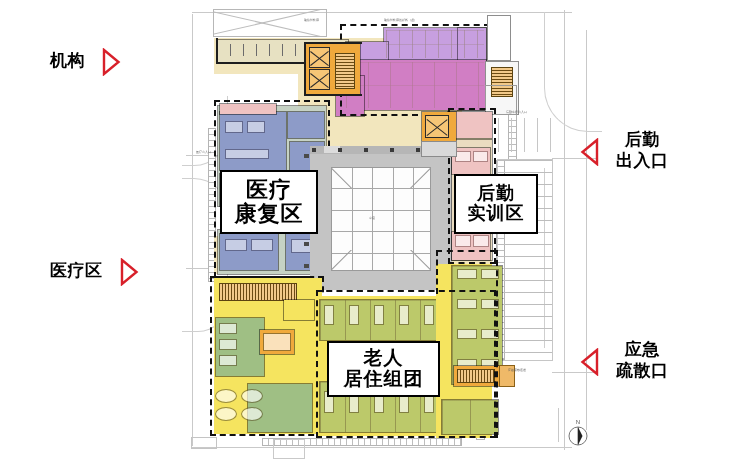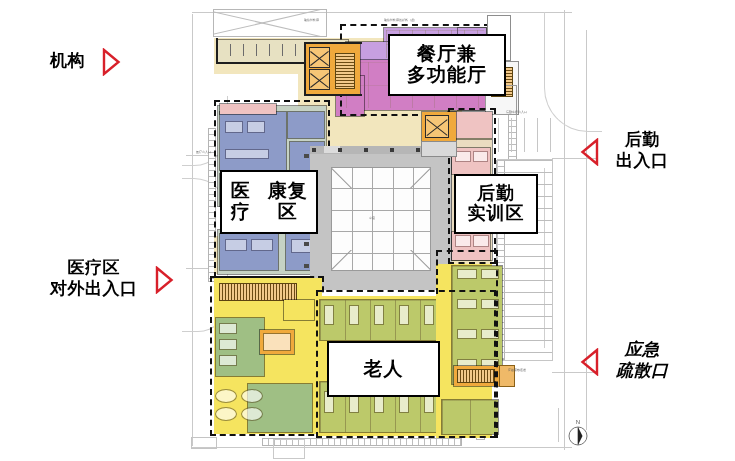--- a/index.html
+++ b/index.html
@@ -399,37 +399,34 @@
   <div class="pl" style="left:6px; top:438px; width:24px; height:10px; outline:1px solid #c4c4c4;"></div>
   <div class="pl" style="left:88px; top:440px; width:30px; height:18px; outline:1px solid #c9c9c9;"></div>
 
   <div class="micro" style="left:118px; top:18px;">建筑外轮廓</div>
   <div class="micro" style="left:198px; top:18px;">建筑外轮廓投影线（虚）</div>
   <div class="micro" style="left:320px; top:110px;">后勤车行出入口</div>
   <div class="micro" style="left:322px; top:368px;">应急疏散通道</div>
   <div class="micro" style="left:10px; top:150px;">医疗出入口</div>
 
 
-  <div class="plate" style="left:202px; top:34px; width:118px; height:62px; font-size:19px; flex-direction:column;">
-    <span>餐厅兼</span>
-    <span>多功能厅</span>
-  </div>
-
-  <div class="plate" style="left:34px; top:170px; width:98px; height:64px; font-size:19px; flex-direction:row;">
+
+  <div class="plate" style="left:34px; top:170px; width:98px; height:64px; font-size:22px; flex-direction:column;">
     <span>医疗</span>
     <span>康复区</span>
   </div>
 
   <div class="plate" style="left:268px; top:174px; width:84px; height:60px; font-size:18px; flex-direction:column;">
     <span>后勤</span>
     <span>实训区</span>
   </div>
 
   <div class="plate" style="left:141px; top:341px; width:113px; height:56px; font-size:19px; flex-direction:column;">
     <span>老人</span>
+    <span>居住组团</span>
   </div>
 
   <div class="compass" style="left:380px; top:414px;">
     <svg width="24" height="34" viewBox="0 0 24 34">
       <circle cx="12" cy="22" r="9" fill="none" stroke="#777" stroke-width="1"></circle>
       <path d="M12 13 L12 31" stroke="#777" stroke-width="1"></path>
       <path d="M12 13 L16.5 22 L12 31 Z" fill="#222" stroke="none"></path>
       <text x="12" y="10" font-size="6" fill="#555" text-anchor="middle" font-family="Liberation Sans, sans-serif">N</text>
     </svg>
   </div>
@@ -443,42 +440,41 @@
   <div class="tri tri-right">
     <svg width="20" height="28" viewBox="0 0 20 28">
       <path d="M3 2 L17.5 14 L3 26 Z" fill="none" stroke="#d8202a" stroke-width="2.4" stroke-linejoin="miter"></path>
     </svg>
   </div>
 </div>
 
 <div class="callout" style="left:50px; top:258px;align-items:center;">
   <div class="callout-text">
     <span>医疗区</span>
-    <span>对外出入口</span>
   </div>
   <div class="tri tri-right">
     <svg width="20" height="28" viewBox="0 0 20 28">
       <path d="M3 2 L17.5 14 L3 26 Z" fill="none" stroke="#d8202a" stroke-width="2.4" stroke-linejoin="miter"></path>
     </svg>
   </div>
 </div>
 
 <div class="callout" style="left:580px; top:130px;">
   <div class="tri tri-left">
     <svg width="20" height="28" viewBox="0 0 20 28">
       <path d="M17 2 L2.5 14 L17 26 Z" fill="none" stroke="#d8202a" stroke-width="2.4" stroke-linejoin="miter"></path>
     </svg>
   </div>
   <div class="callout-text">
     <span>后勤</span>
     <span>出入口</span>
   </div>
 </div>
 
-<div class="callout" style="left:580px; top:340px;font-style:italic;">
+<div class="callout" style="left:580px; top:340px;">
   <div class="tri tri-left">
     <svg width="20" height="28" viewBox="0 0 20 28">
       <path d="M17 2 L2.5 14 L17 26 Z" fill="none" stroke="#d8202a" stroke-width="2.4" stroke-linejoin="miter"></path>
     </svg>
   </div>
   <div class="callout-text">
     <span>应急</span>
     <span>疏散口</span>
   </div>
 </div>

